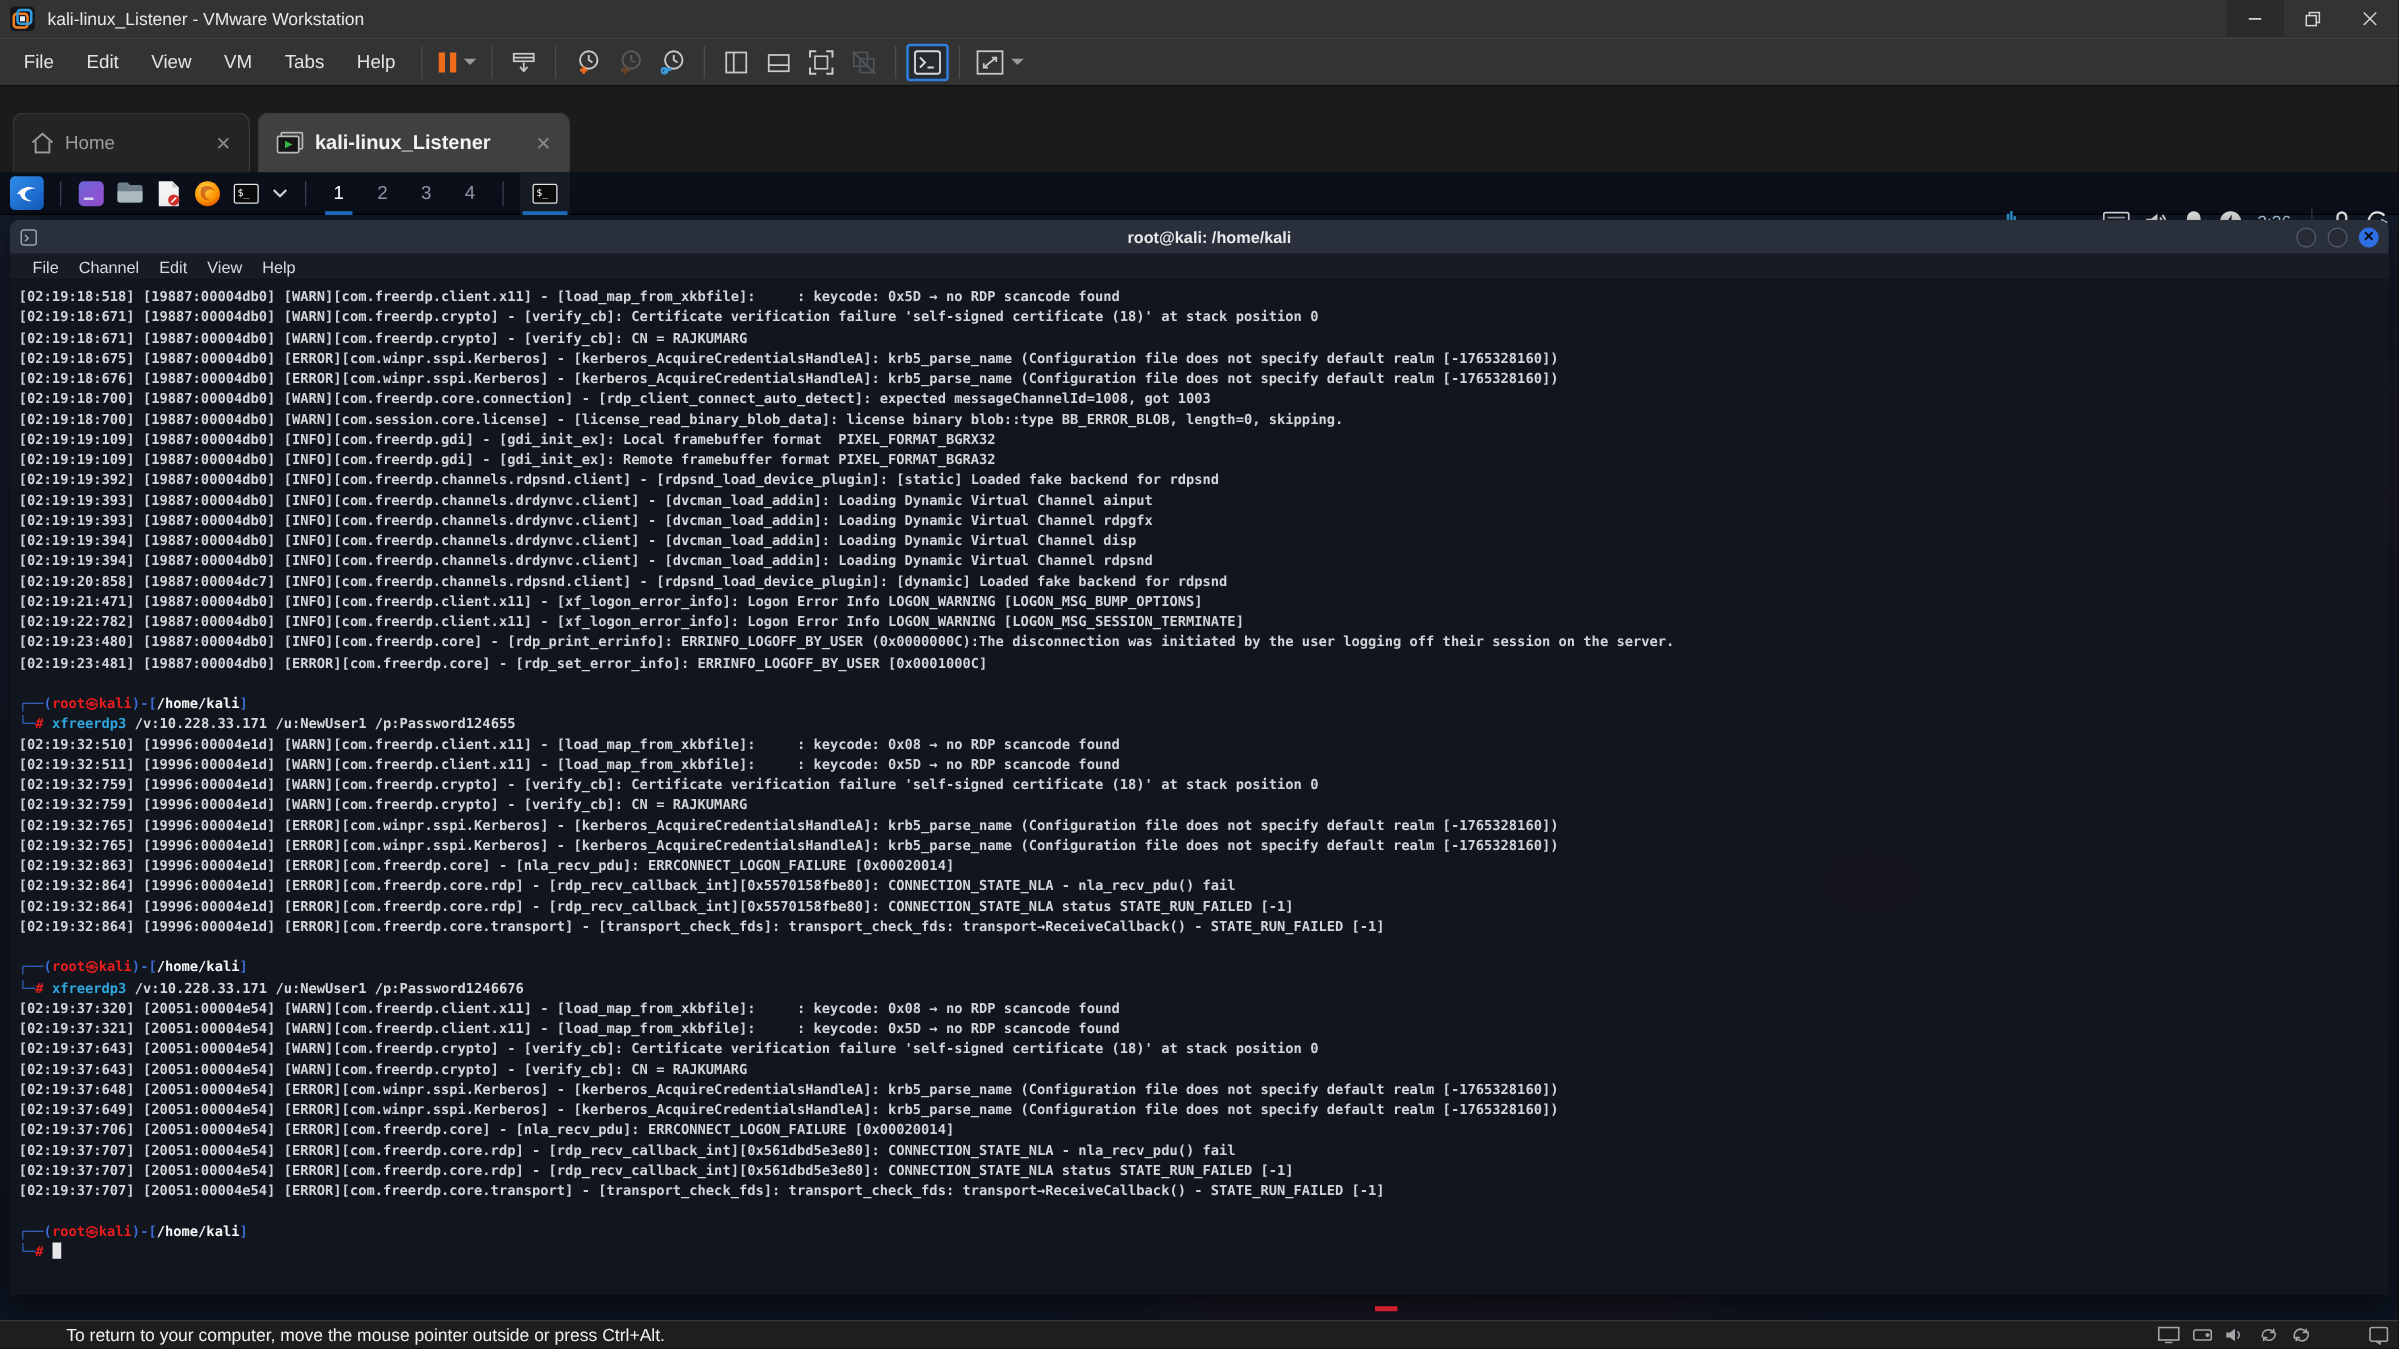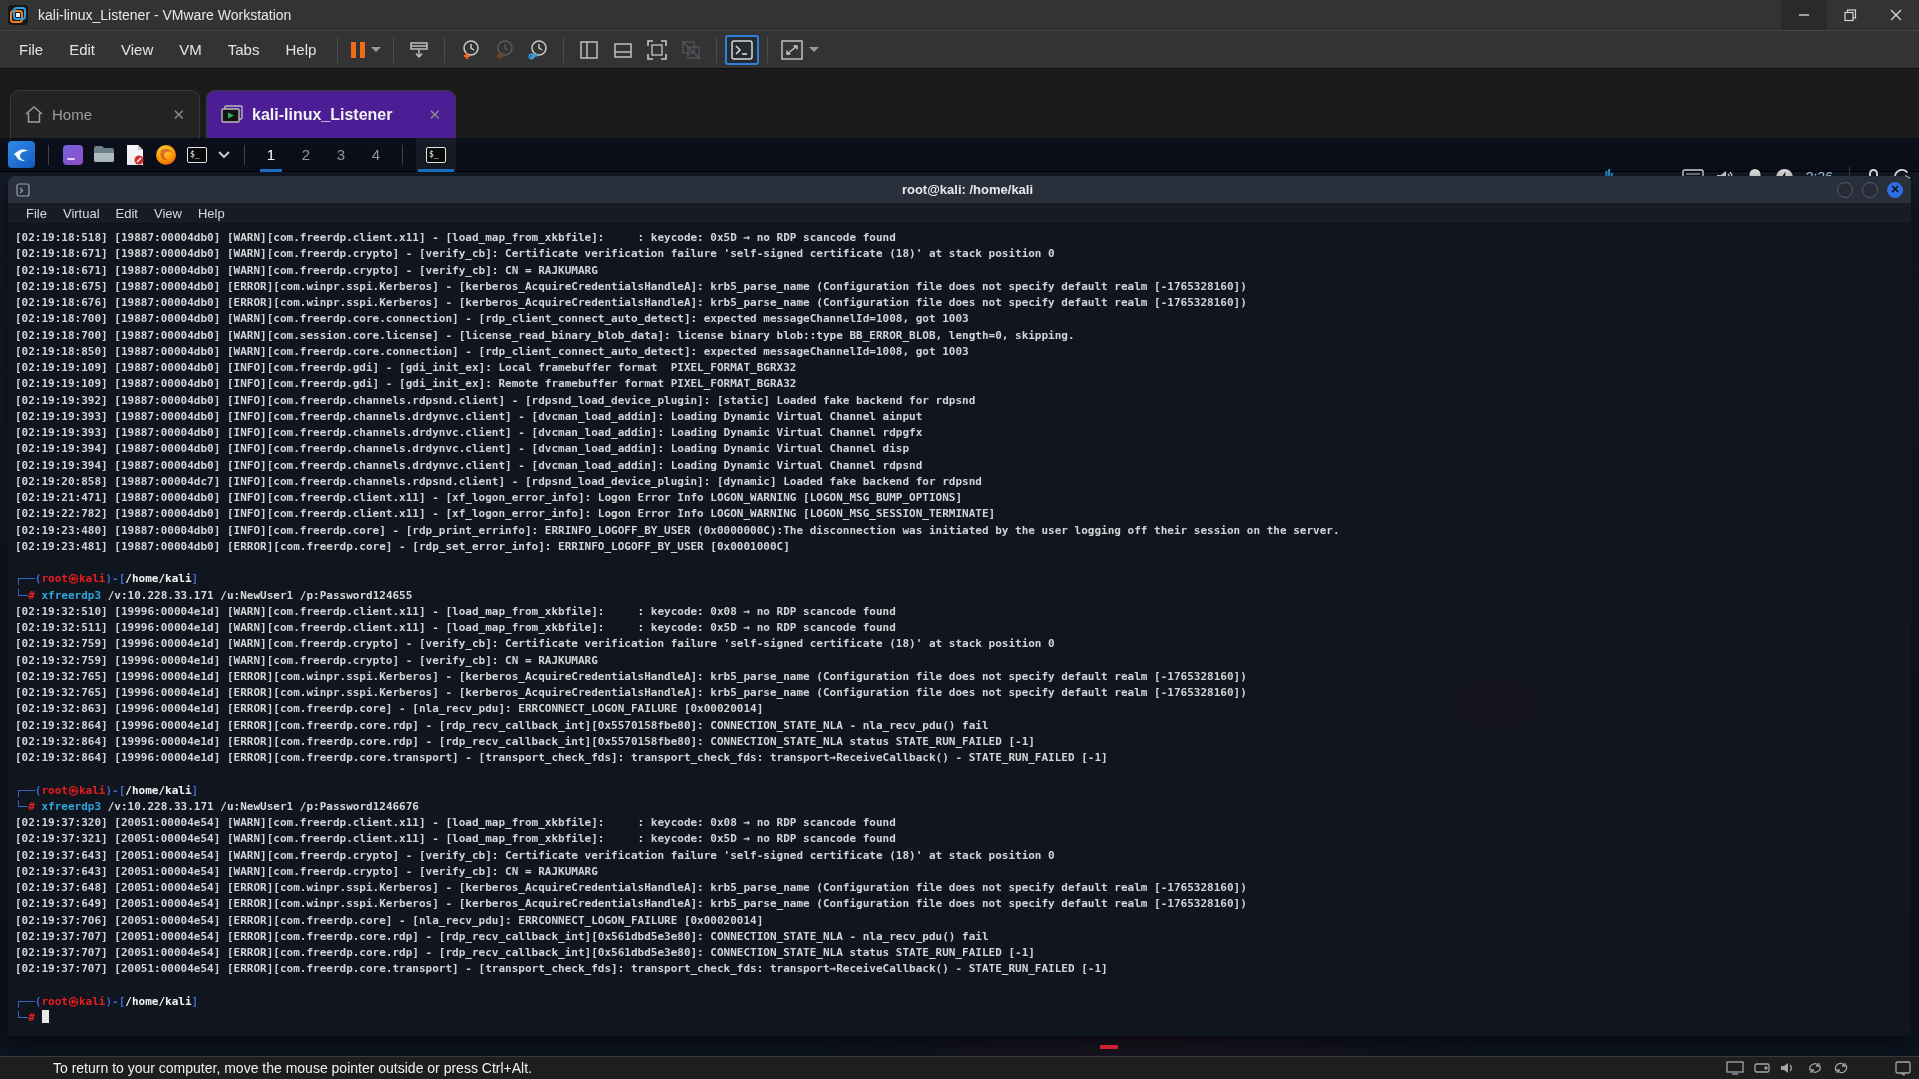--- a/index.html
+++ b/index.html
@@ -28,21 +28,21 @@
   .caret { width:0; height:0; border-left:5px solid transparent; border-right:5px solid transparent;
            border-top:5px solid #9a9a9a; margin-left:5px; }
   .dim { opacity:.45; }
 
   
   .tabbar { height:70px; background:#1b1b1b; border-top:1px solid #0e0e0e; display:flex;
             align-items:flex-end; padding-left:10px; gap:6px; flex:0 0 auto; }
   .tab { height:48px; border-radius:9px 9px 0 0; display:flex; align-items:center; gap:9px;
          padding:0 14px; border:1px solid #3a3a3a; border-bottom:none;justify-content:center; }
   .tab.home { background:#242424; width:190px; color:#9d9d9d; font-size:15px; }
-  .tab.activetab { background:#4c1d95; width:250px; color:#f2f2f2; font-size:16px; font-weight:bold; }
+  .tab.activetab { background:#404040; width:250px; color:#f2f2f2; font-size:16px; font-weight:bold; }
   .tab .close { margin-left:auto; color:#8a8a8a; font-size:15px; font-weight:normal; }
 
   
   .vmscreen { flex:1; position:relative; overflow:hidden;
     background:
       radial-gradient(520px 320px at 78% 62%, rgba(158,28,40,.30), transparent 70%),
       radial-gradient(430px 260px at 90% 28%, rgba(120,22,32,.22), transparent 70%),
       radial-gradient(500px 300px at 60% 90%, rgba(110,20,30,.18), transparent 70%),
       linear-gradient(#141b29, #0d1420); }
 
@@ -426,35 +426,34 @@
         <div class="term-title">root@kali: /home/kali</div>
         <div class="term-circles">
           <div class="circ"></div>
           <div class="circ"></div>
           <div class="circ closec">✕</div>
         </div>
       </div>
       <div class="term-menubar">
         <div style="display:flex">
             <span class="term-menu-item">File</span>
-            <span class="term-menu-item">Virtual</span>
+            <span class="term-menu-item">Channel</span>
             <span class="term-menu-item">Edit</span>
             <span class="term-menu-item">View</span>
             <span class="term-menu-item">Help</span>
           </div>
       </div>
       <div class="term-content">
           <div class="tl">[02:19:18:518] [19887:00004db0] [WARN][com.freerdp.client.x11] - [load_map_from_xkbfile]:     : keycode: 0x5D → no RDP scancode found</div>
           <div class="tl">[02:19:18:671] [19887:00004db0] [WARN][com.freerdp.crypto] - [verify_cb]: Certificate verification failure 'self-signed certificate (18)' at stack position 0</div>
           <div class="tl">[02:19:18:671] [19887:00004db0] [WARN][com.freerdp.crypto] - [verify_cb]: CN = RAJKUMARG</div>
           <div class="tl">[02:19:18:675] [19887:00004db0] [ERROR][com.winpr.sspi.Kerberos] - [kerberos_AcquireCredentialsHandleA]: krb5_parse_name (Configuration file does not specify default realm [-1765328160])</div>
           <div class="tl">[02:19:18:676] [19887:00004db0] [ERROR][com.winpr.sspi.Kerberos] - [kerberos_AcquireCredentialsHandleA]: krb5_parse_name (Configuration file does not specify default realm [-1765328160])</div>
           <div class="tl">[02:19:18:700] [19887:00004db0] [WARN][com.freerdp.core.connection] - [rdp_client_connect_auto_detect]: expected messageChannelId=1008, got 1003</div>
           <div class="tl">[02:19:18:700] [19887:00004db0] [WARN][com.session.core.license] - [license_read_binary_blob_data]: license binary blob::type BB_ERROR_BLOB, length=0, skipping.</div>
-          <div class="tl">[02:19:18:850] [19887:00004db0] [WARN][com.freerdp.core.connection] - [rdp_client_connect_auto_detect]: expected messageChannelId=1008, got 1003</div>
           <div class="tl">[02:19:19:109] [19887:00004db0] [INFO][com.freerdp.gdi] - [gdi_init_ex]: Local framebuffer format  PIXEL_FORMAT_BGRX32</div>
           <div class="tl">[02:19:19:109] [19887:00004db0] [INFO][com.freerdp.gdi] - [gdi_init_ex]: Remote framebuffer format PIXEL_FORMAT_BGRA32</div>
           <div class="tl">[02:19:19:392] [19887:00004db0] [INFO][com.freerdp.channels.rdpsnd.client] - [rdpsnd_load_device_plugin]: [static] Loaded fake backend for rdpsnd</div>
           <div class="tl">[02:19:19:393] [19887:00004db0] [INFO][com.freerdp.channels.drdynvc.client] - [dvcman_load_addin]: Loading Dynamic Virtual Channel ainput</div>
           <div class="tl">[02:19:19:393] [19887:00004db0] [INFO][com.freerdp.channels.drdynvc.client] - [dvcman_load_addin]: Loading Dynamic Virtual Channel rdpgfx</div>
           <div class="tl">[02:19:19:394] [19887:00004db0] [INFO][com.freerdp.channels.drdynvc.client] - [dvcman_load_addin]: Loading Dynamic Virtual Channel disp</div>
           <div class="tl">[02:19:19:394] [19887:00004db0] [INFO][com.freerdp.channels.drdynvc.client] - [dvcman_load_addin]: Loading Dynamic Virtual Channel rdpsnd</div>
           <div class="tl">[02:19:20:858] [19887:00004dc7] [INFO][com.freerdp.channels.rdpsnd.client] - [rdpsnd_load_device_plugin]: [dynamic] Loaded fake backend for rdpsnd</div>
           <div class="tl">[02:19:21:471] [19887:00004db0] [INFO][com.freerdp.client.x11] - [xf_logon_error_info]: Logon Error Info LOGON_WARNING [LOGON_MSG_BUMP_OPTIONS]</div>
           <div class="tl">[02:19:22:782] [19887:00004db0] [INFO][com.freerdp.client.x11] - [xf_logon_error_info]: Logon Error Info LOGON_WARNING [LOGON_MSG_SESSION_TERMINATE]</div>

